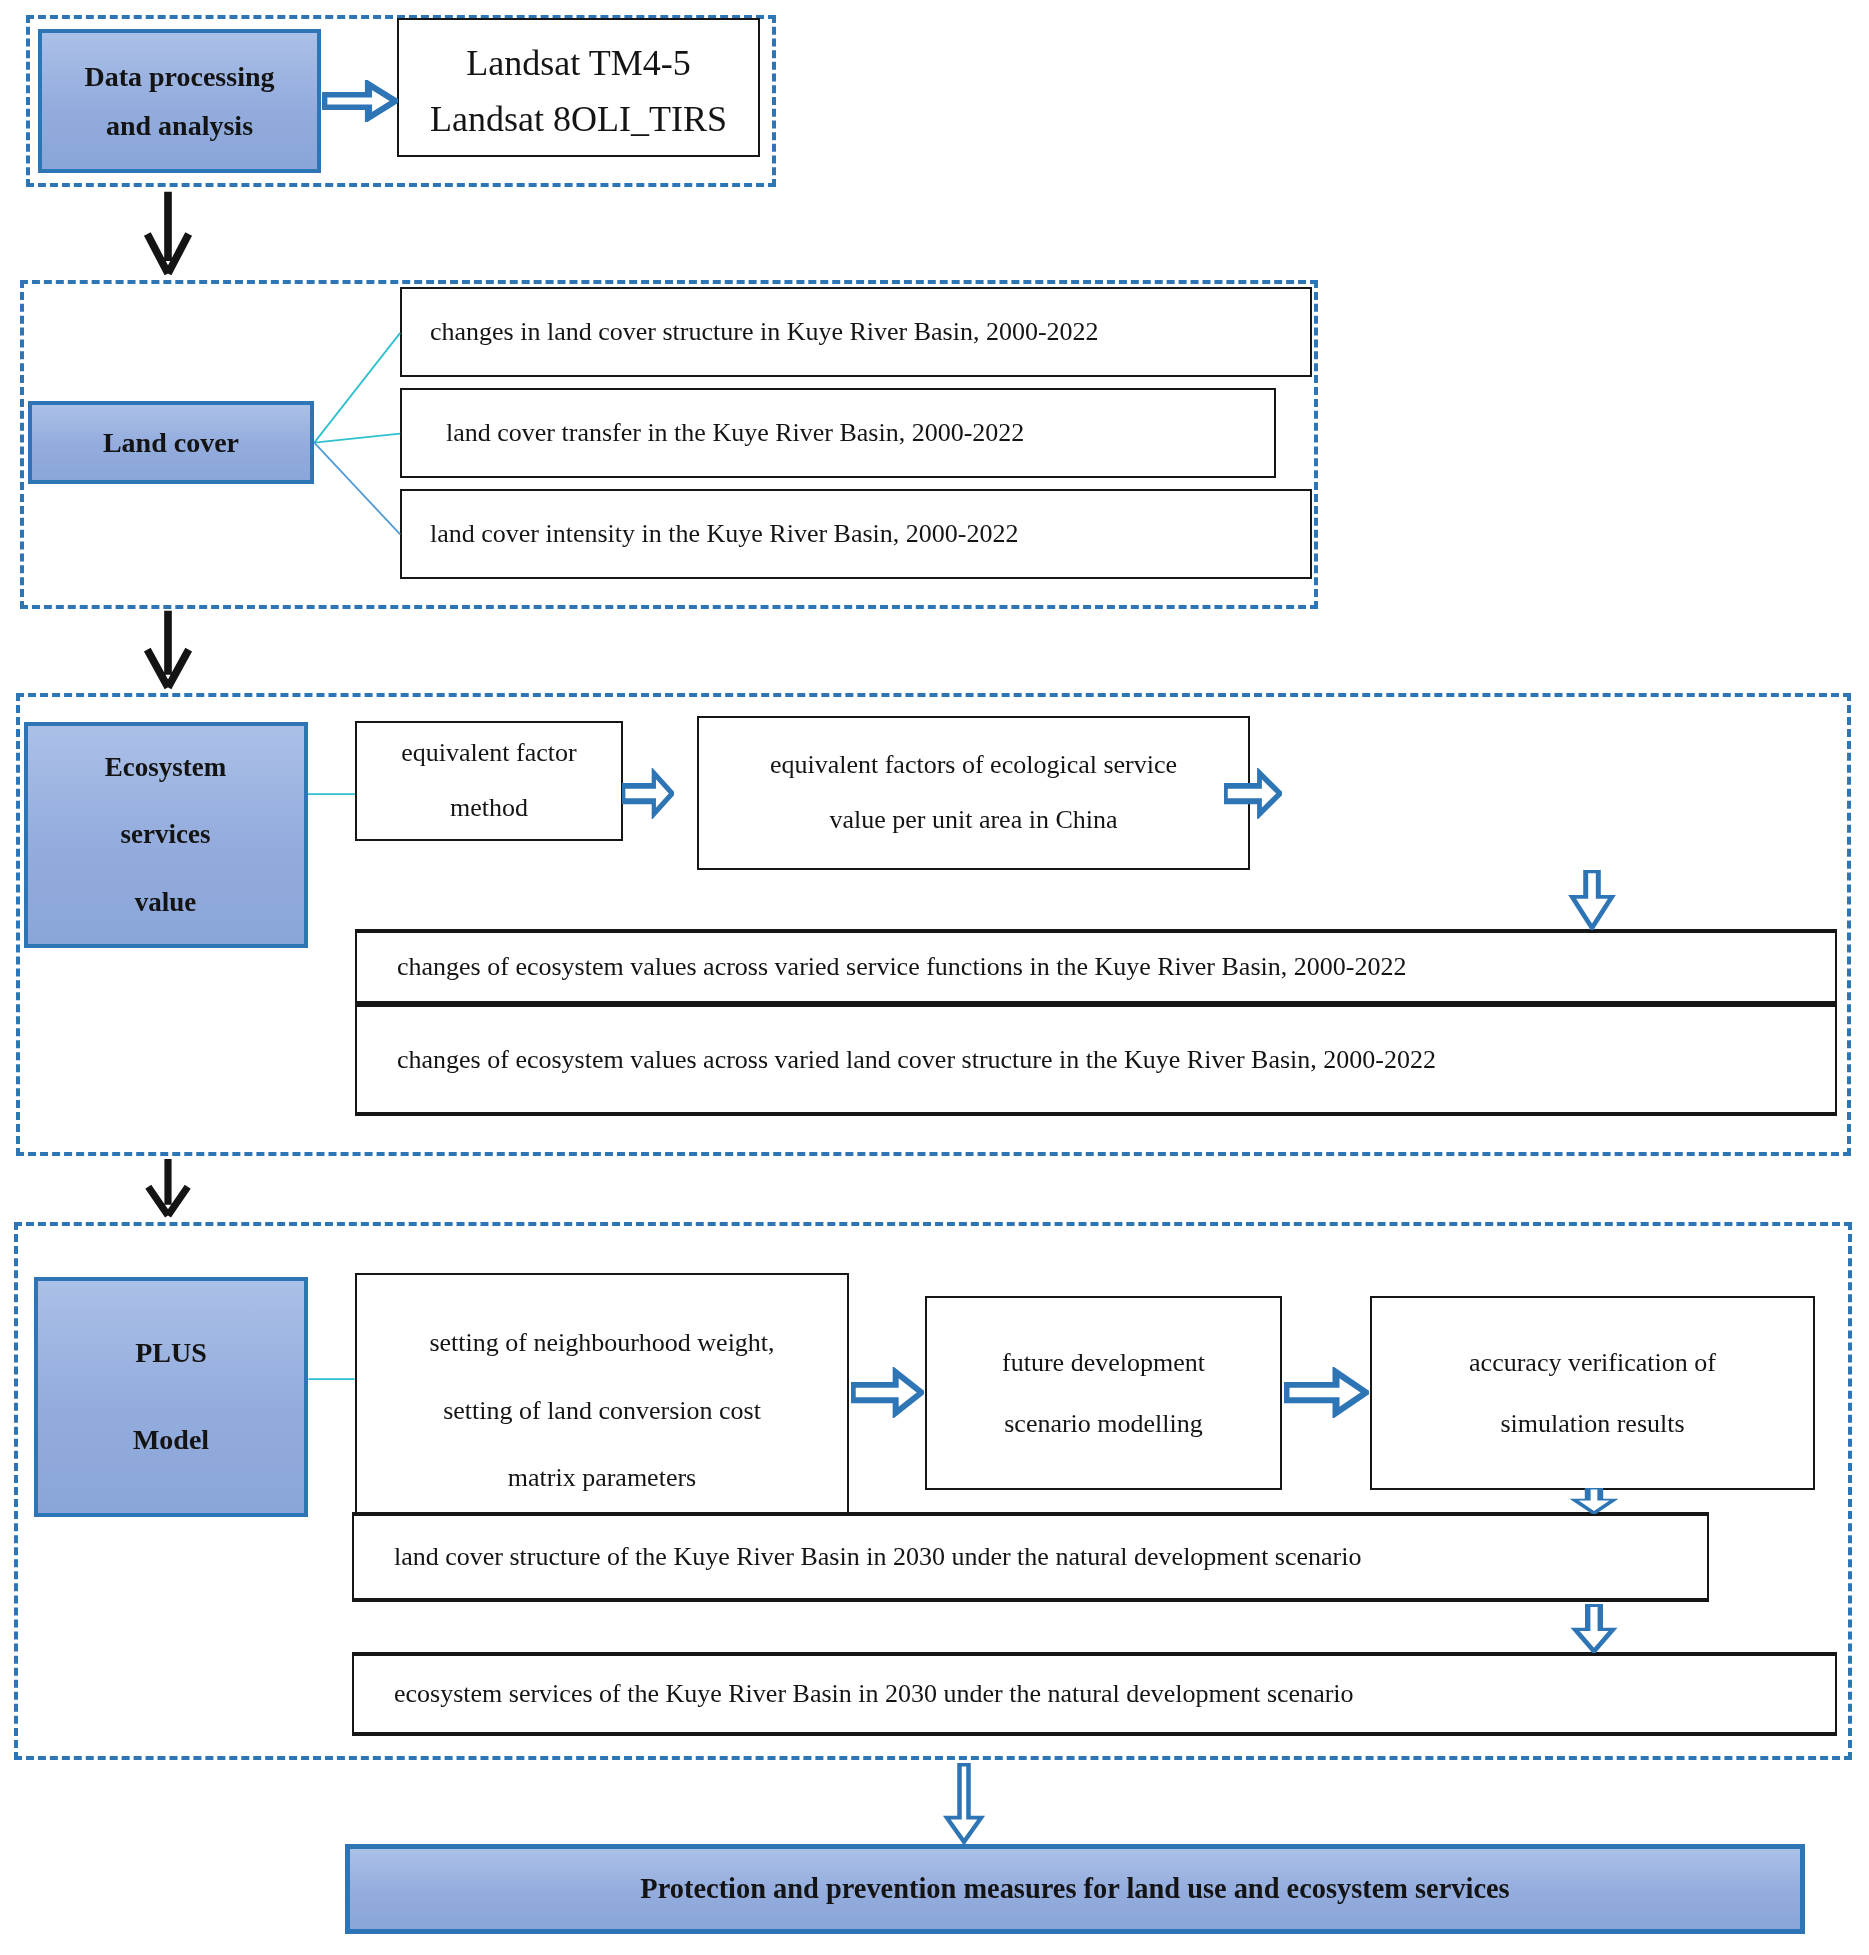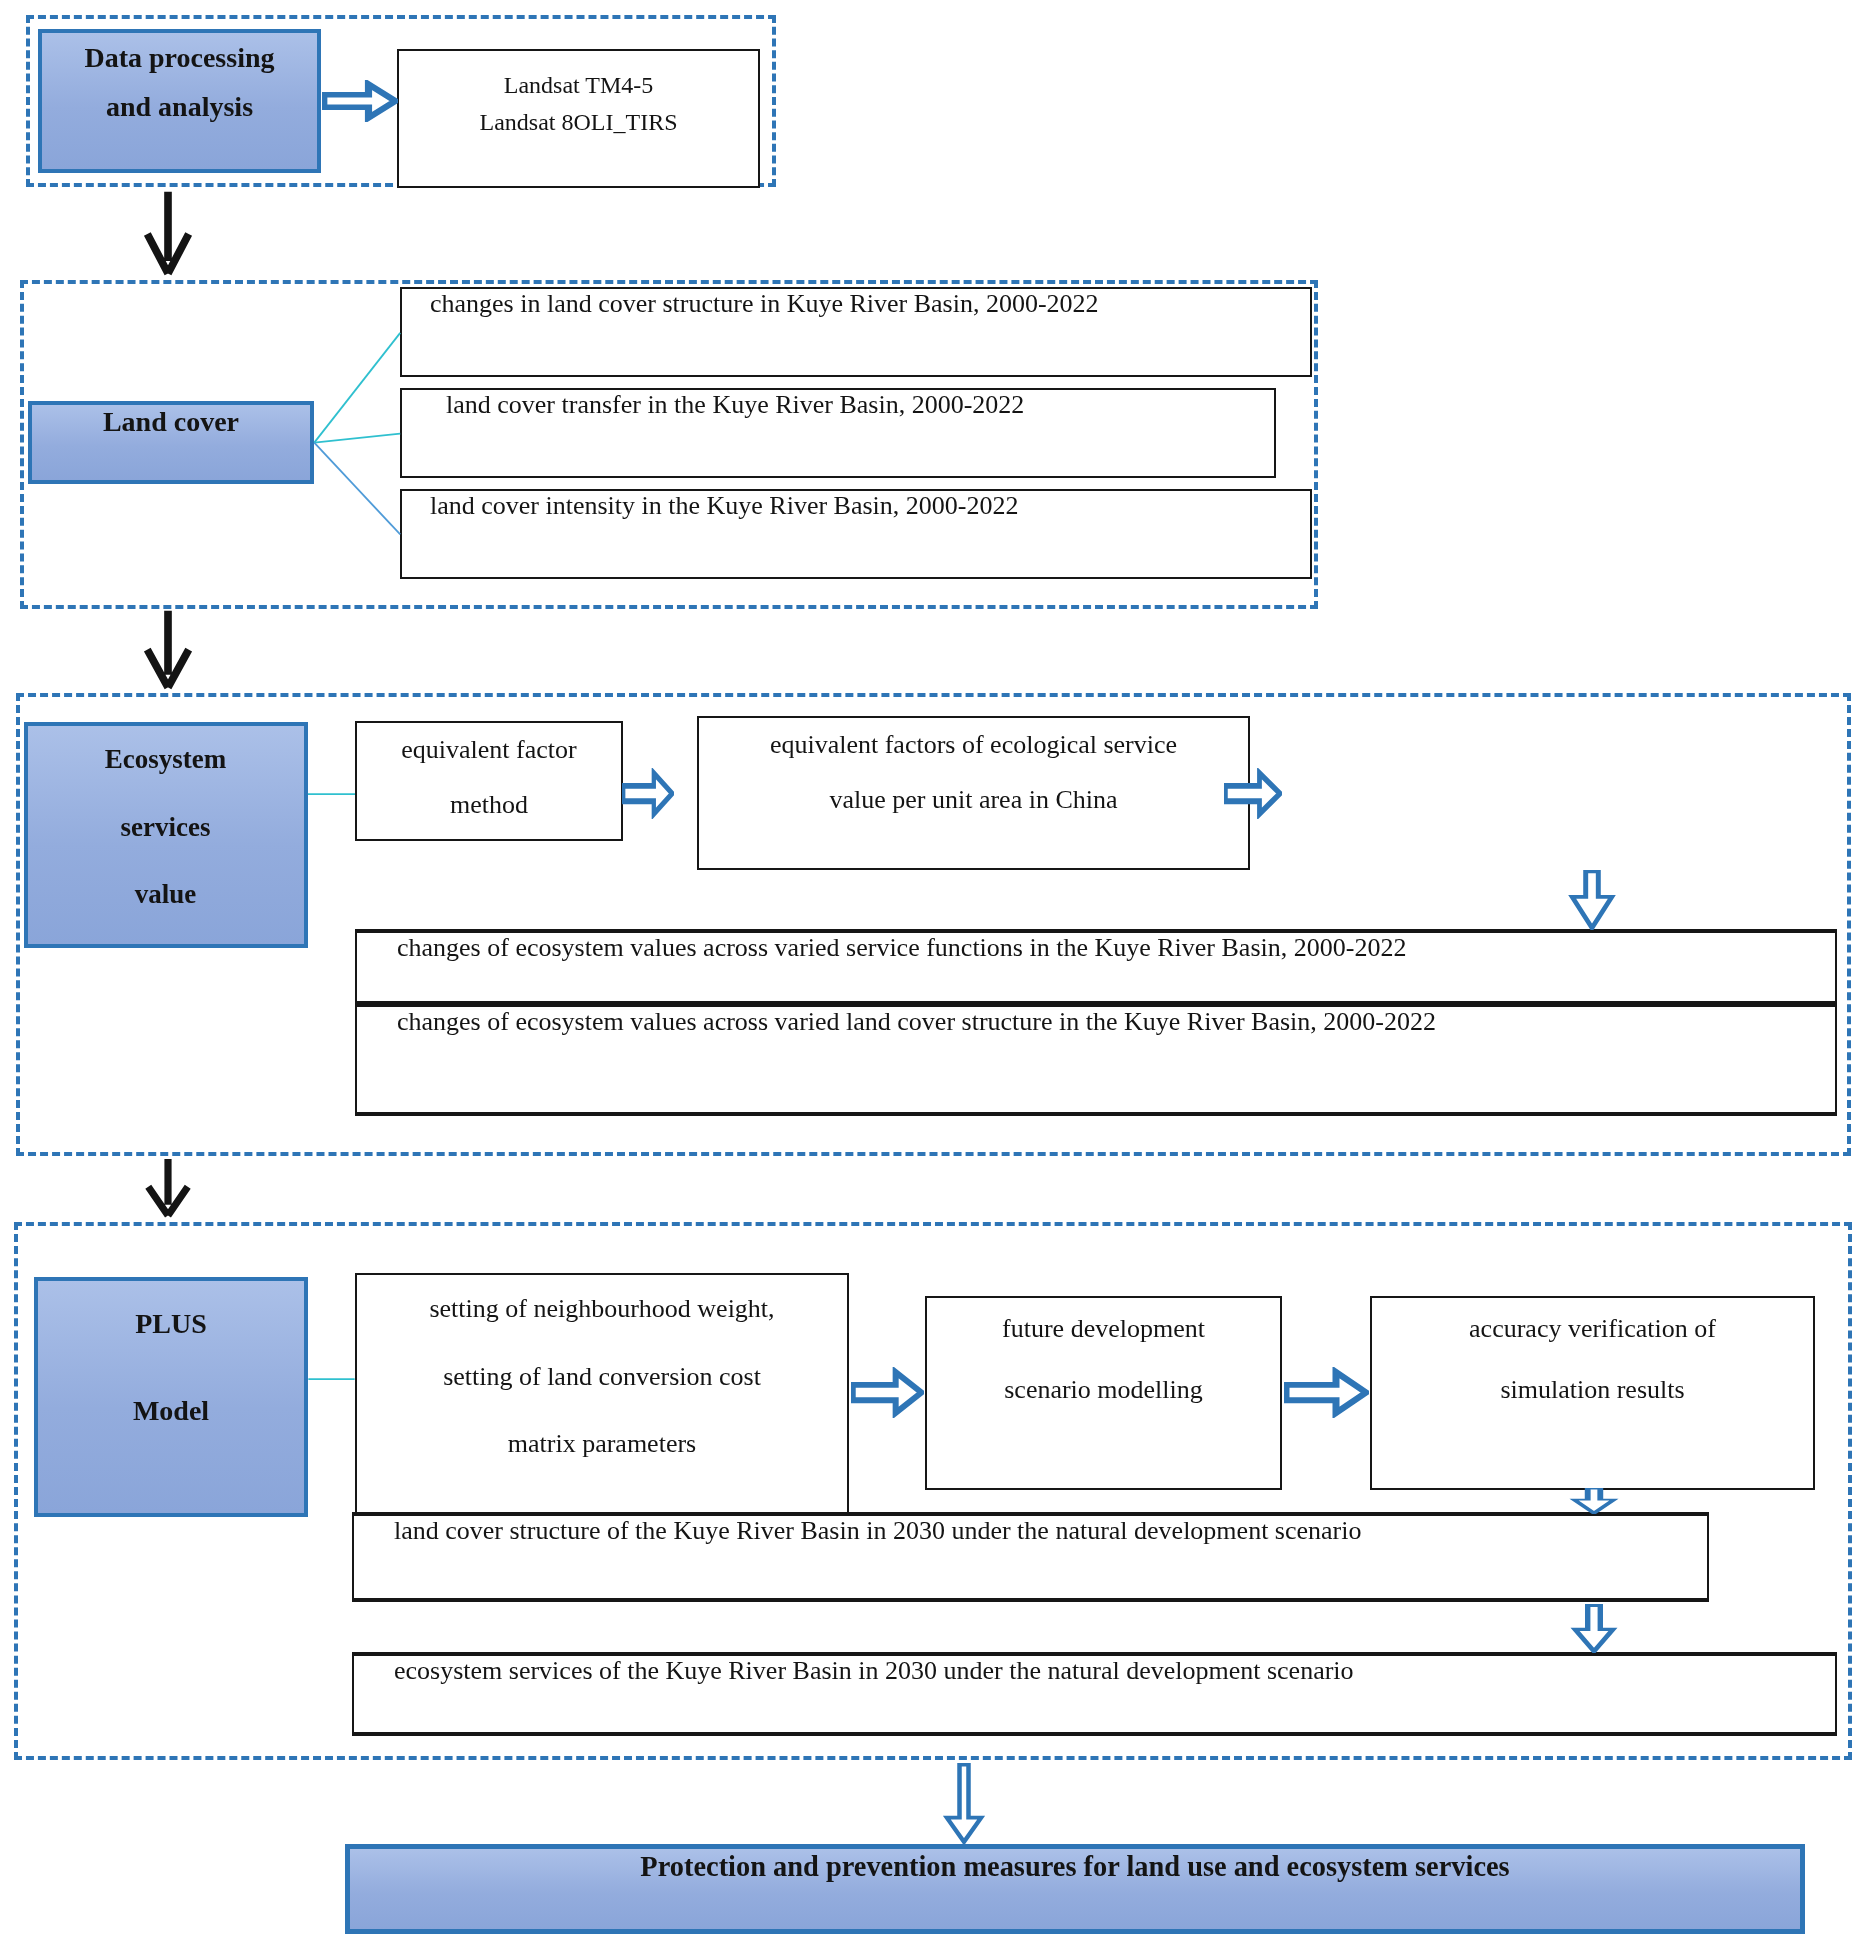--- a/index.html
+++ b/index.html
@@ -21,21 +21,21 @@
     position:absolute;
     border:4.5px dashed var(--blue);
     box-sizing:border-box;
     z-index:1;
     background:transparent;
   }
   .box{
     position:absolute;
     box-sizing:border-box;
     display:flex;
-    align-items:flex-start;
+    align-items:center;
     justify-content:center;
     z-index:2;
     white-space:pre-line;
   }
   .bluebox{
     background:linear-gradient(180deg,#abc0e8 0%,#93acdd 55%,#8aa5d9 100%);
     border:4.1px solid var(--blue);
     font-weight:bold;
     text-align:center;
     font-size:28px;
@@ -63,21 +63,21 @@
     <span>Data processing
 and analysis</span>
   </div>
 
   <div class="arrow" style="left:322px;top:80px;">
     <svg width="76" height="42" viewBox="0 0 170 120" preserveAspectRatio="none">
       <polygon points="4,42 104,42 104,12 164,60 104,108 104,78 4,78" fill="#ffffff" stroke="#2e75b6" stroke-width="16"></polygon>
     </svg>
   </div>
 
-  <div class="box whitebox" style="left:397px;top:49px;width:363px;height:139px;align-items:flex-start;justify-content:center;text-align:center;font-size:24px;line-height:1.55;padding-top:16.3px;">
+  <div class="box whitebox" style="left:397px;top:18px;width:363px;height:139px;align-items:flex-start;justify-content:center;text-align:center;font-size:36px;line-height:1.55;padding-top:16.3px;">
     <span>Landsat TM4-5
 Landsat 8OLI_TIRS</span>
   </div>
 
   <div class="arrow" style="left:141px;top:190px;">
     <svg width="54" height="88" viewBox="0 0 120 196">
       <path d="M60 4 L60 158 M14 98 L60 186 M106 98 L60 186" stroke="#141414" stroke-width="17" fill="none"></path>
     </svg>
   </div>
 

